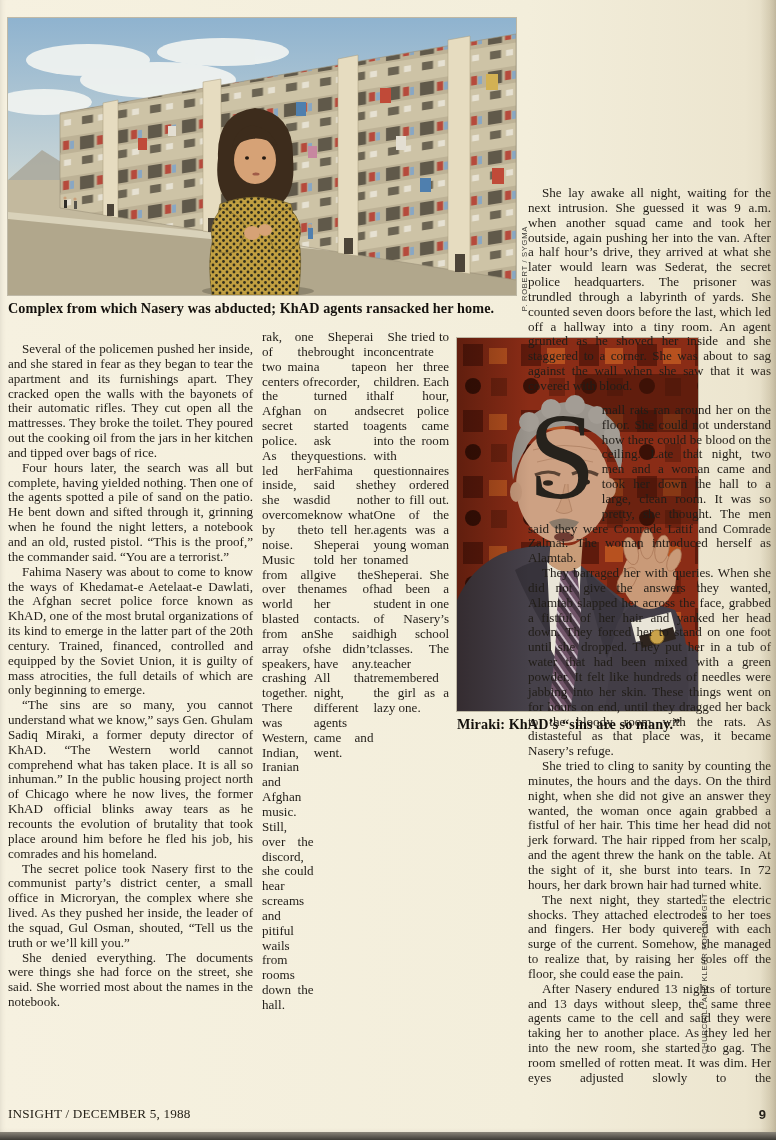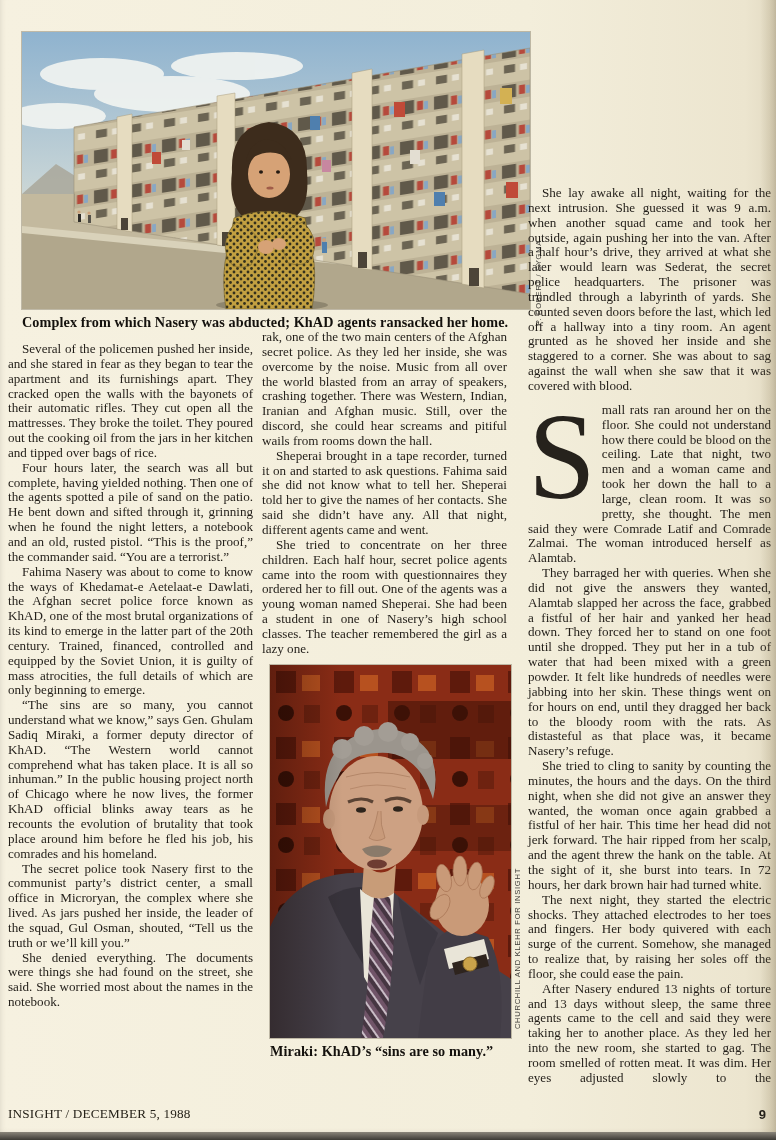--- a/index.html
+++ b/index.html
@@ -19,21 +19,21 @@
           letter-spacing:.7px;color:#3c3a36;text-transform:uppercase;
           writing-mode:vertical-rl;transform:rotate(180deg);white-space:nowrap;}
   .credit-top{right:-13px;bottom:6px;}
   
   .col{position:absolute;width:245px;text-align:justify;font-size:13.1px;line-height:14.85px;
        color:#211d18;}
   .col p{margin:0;text-indent:14px;}
   .col p.noindent{text-indent:0;}
   .col p.cont{text-align-last:justify;}
   .col1{left:8px;top:342px;}
-  .col2{left:262px;top:330px;height:762px;display:flex;flex-direction:column;}
+  .col2{left:262px;top:330px;height:762px;display:flex;}
   .col3{left:528px;top:186px;width:243px;}
   .dropcap-para{margin-top:9px !important;}
   .dropcap{float:left;font-size:122px;line-height:101px;height:103px;margin:3px 6px 0 0;
            color:#26221c;font-weight:400;}
   
   .fig-miraki{margin-top:auto;position:relative;width:245px;}
   .fig-miraki svg{display:block;width:241px;height:373px;}
   .caption-miraki{margin-top:5px;width:245px;}
   .credit-miraki{right:-11px;bottom:30px;}
   
@@ -42,21 +42,21 @@
   .footer-left{font-size:13.2px;letter-spacing:.2px;color:#262219;}
   .page-num{font-family:"Liberation Sans",sans-serif;font-weight:700;font-size:13px;color:#1c1914;}
   .edge-shade{position:absolute;top:0;right:0;width:16px;height:1140px;
           background:linear-gradient(90deg,rgba(140,125,90,0) 0%,rgba(140,125,90,.28) 100%);}
 </style>
 </head>
 <body>
 
 <div class="page">
 
-  <figure class="fig-top" style="margin:14px">
+  <figure class="fig-top" style="margin:0">
     <svg class="photo-frame" viewBox="0 0 508 277" preserveAspectRatio="none">
       <defs>
         <linearGradient id="sky" x1="0" y1="0" x2="0" y2="1">
           <stop offset="0" stop-color="#8fb3cf"></stop>
             <stop offset=".75" stop-color="#c3d2d6"></stop>
           <stop offset="1" stop-color="#d8dcd2"></stop>
         </linearGradient>
         <pattern id="bldg" width="34" height="40" patternUnits="userSpaceOnUse" patternTransform="skewY(-9)">
           <rect width="34" height="40" fill="#cdc3a6"></rect>
           <rect x="0" y="8" width="34" height="17" fill="#bdb296"></rect>
@@ -147,22 +147,22 @@
     </svg>
     <div class="credit credit-top">P. ROBERT / SYGMA</div>
     <figcaption class="caption caption-top">Complex from which Nasery was abducted; KhAD agents ransacked her home.</figcaption>
   </figure>
 
   <div class="col col1">
     <p>Several of the policemen pushed her inside, and she stared in fear as they began to tear the apartment and its furnishings apart. They cracked open the walls with the bayonets of their automatic rifles. They cut open all the mattresses. They broke the toilet. They poured out the cooking oil from the jars in her kitchen and tipped over bags of rice.</p>
     <p>Four hours later, the search was all but complete, having yielded nothing. Then one of the agents spotted a pile of sand on the patio. He bent down and sifted through it, grinning when he found the night letters, a notebook and an old, rusted pistol. “This is the proof,” the commander said. “You are a terrorist.”</p>
     <p>Fahima Nasery was about to come to know the ways of Khedamat-e Aetelaat-e Dawlati, the Afghan secret police force known as KhAD, one of the most brutal organizations of its kind to emerge in the latter part of the 20th century. Trained, financed, controlled and equipped by the Soviet Union, it is guilty of mass atrocities, the full details of which are only beginning to emerge.</p>
     <p>“The sins are so many, you cannot understand what we know,” says Gen. Ghulam Sadiq Miraki, a former deputy director of KhAD. “The Western world cannot comprehend what has taken place. It is all so inhuman.” In the public housing project north of Chicago where he now lives, the former KhAD official blinks away tears as he recounts the evolution of brutality that took place around him before he fled his job, his comrades and his homeland.</p>
-    <p>The secret police took Nasery first to the communist party’s district center, a small office in Microryan, the complex where she lived. As jars pushed her inside, the leader of the squad, Gul Osman, shouted, “Tell us the truth or we’ll kill you.”</p>
-    <p>She denied everything. The documents were things she had found on the street, she said. She worried most about the names in the notebook.</p>
+    <p>The secret police took Nasery first to the communist party’s district center, a small office in Microryan, the complex where she lived. As they pushed her inside, the leader of the squad, Gul Osman, shouted, “Tell us the truth or we’ll kill you.”</p>
+    <p>She denied everything. The documents were things she had force on the street, she said. She worried most about the names in the notebook.</p>
   </div>
 
   <div class="col col2">
     <p class="noindent">rak, one of the two main centers of the Afghan secret police. As they led her inside, she was overcome by the noise. Music from all over the world blasted from an array of speakers, crashing together. There was Western, Indian, Iranian and Afghan music. Still, over the discord, she could hear screams and pitiful wails from rooms down the hall.</p>
     <p>Sheperai brought in a tape recorder, turned it on and started to ask questions. Fahima said she did not know what to tell her. Sheperai told her to give the names of her contacts. She said she didn’t have any. All that night, different agents came and went.</p>
     <p>She tried to concentrate on her three children. Each half hour, secret police agents came into the room with questionnaires they ordered her to fill out. One of the agents was a young woman named Sheperai. She had been a student in one of Nasery’s high school classes. The teacher remembered the girl as a lazy one.</p>
 
     <figure class="fig-miraki" style="margin:8px">
       <svg class="photo-frame" viewBox="0 0 241 373" preserveAspectRatio="none">
         <defs>

